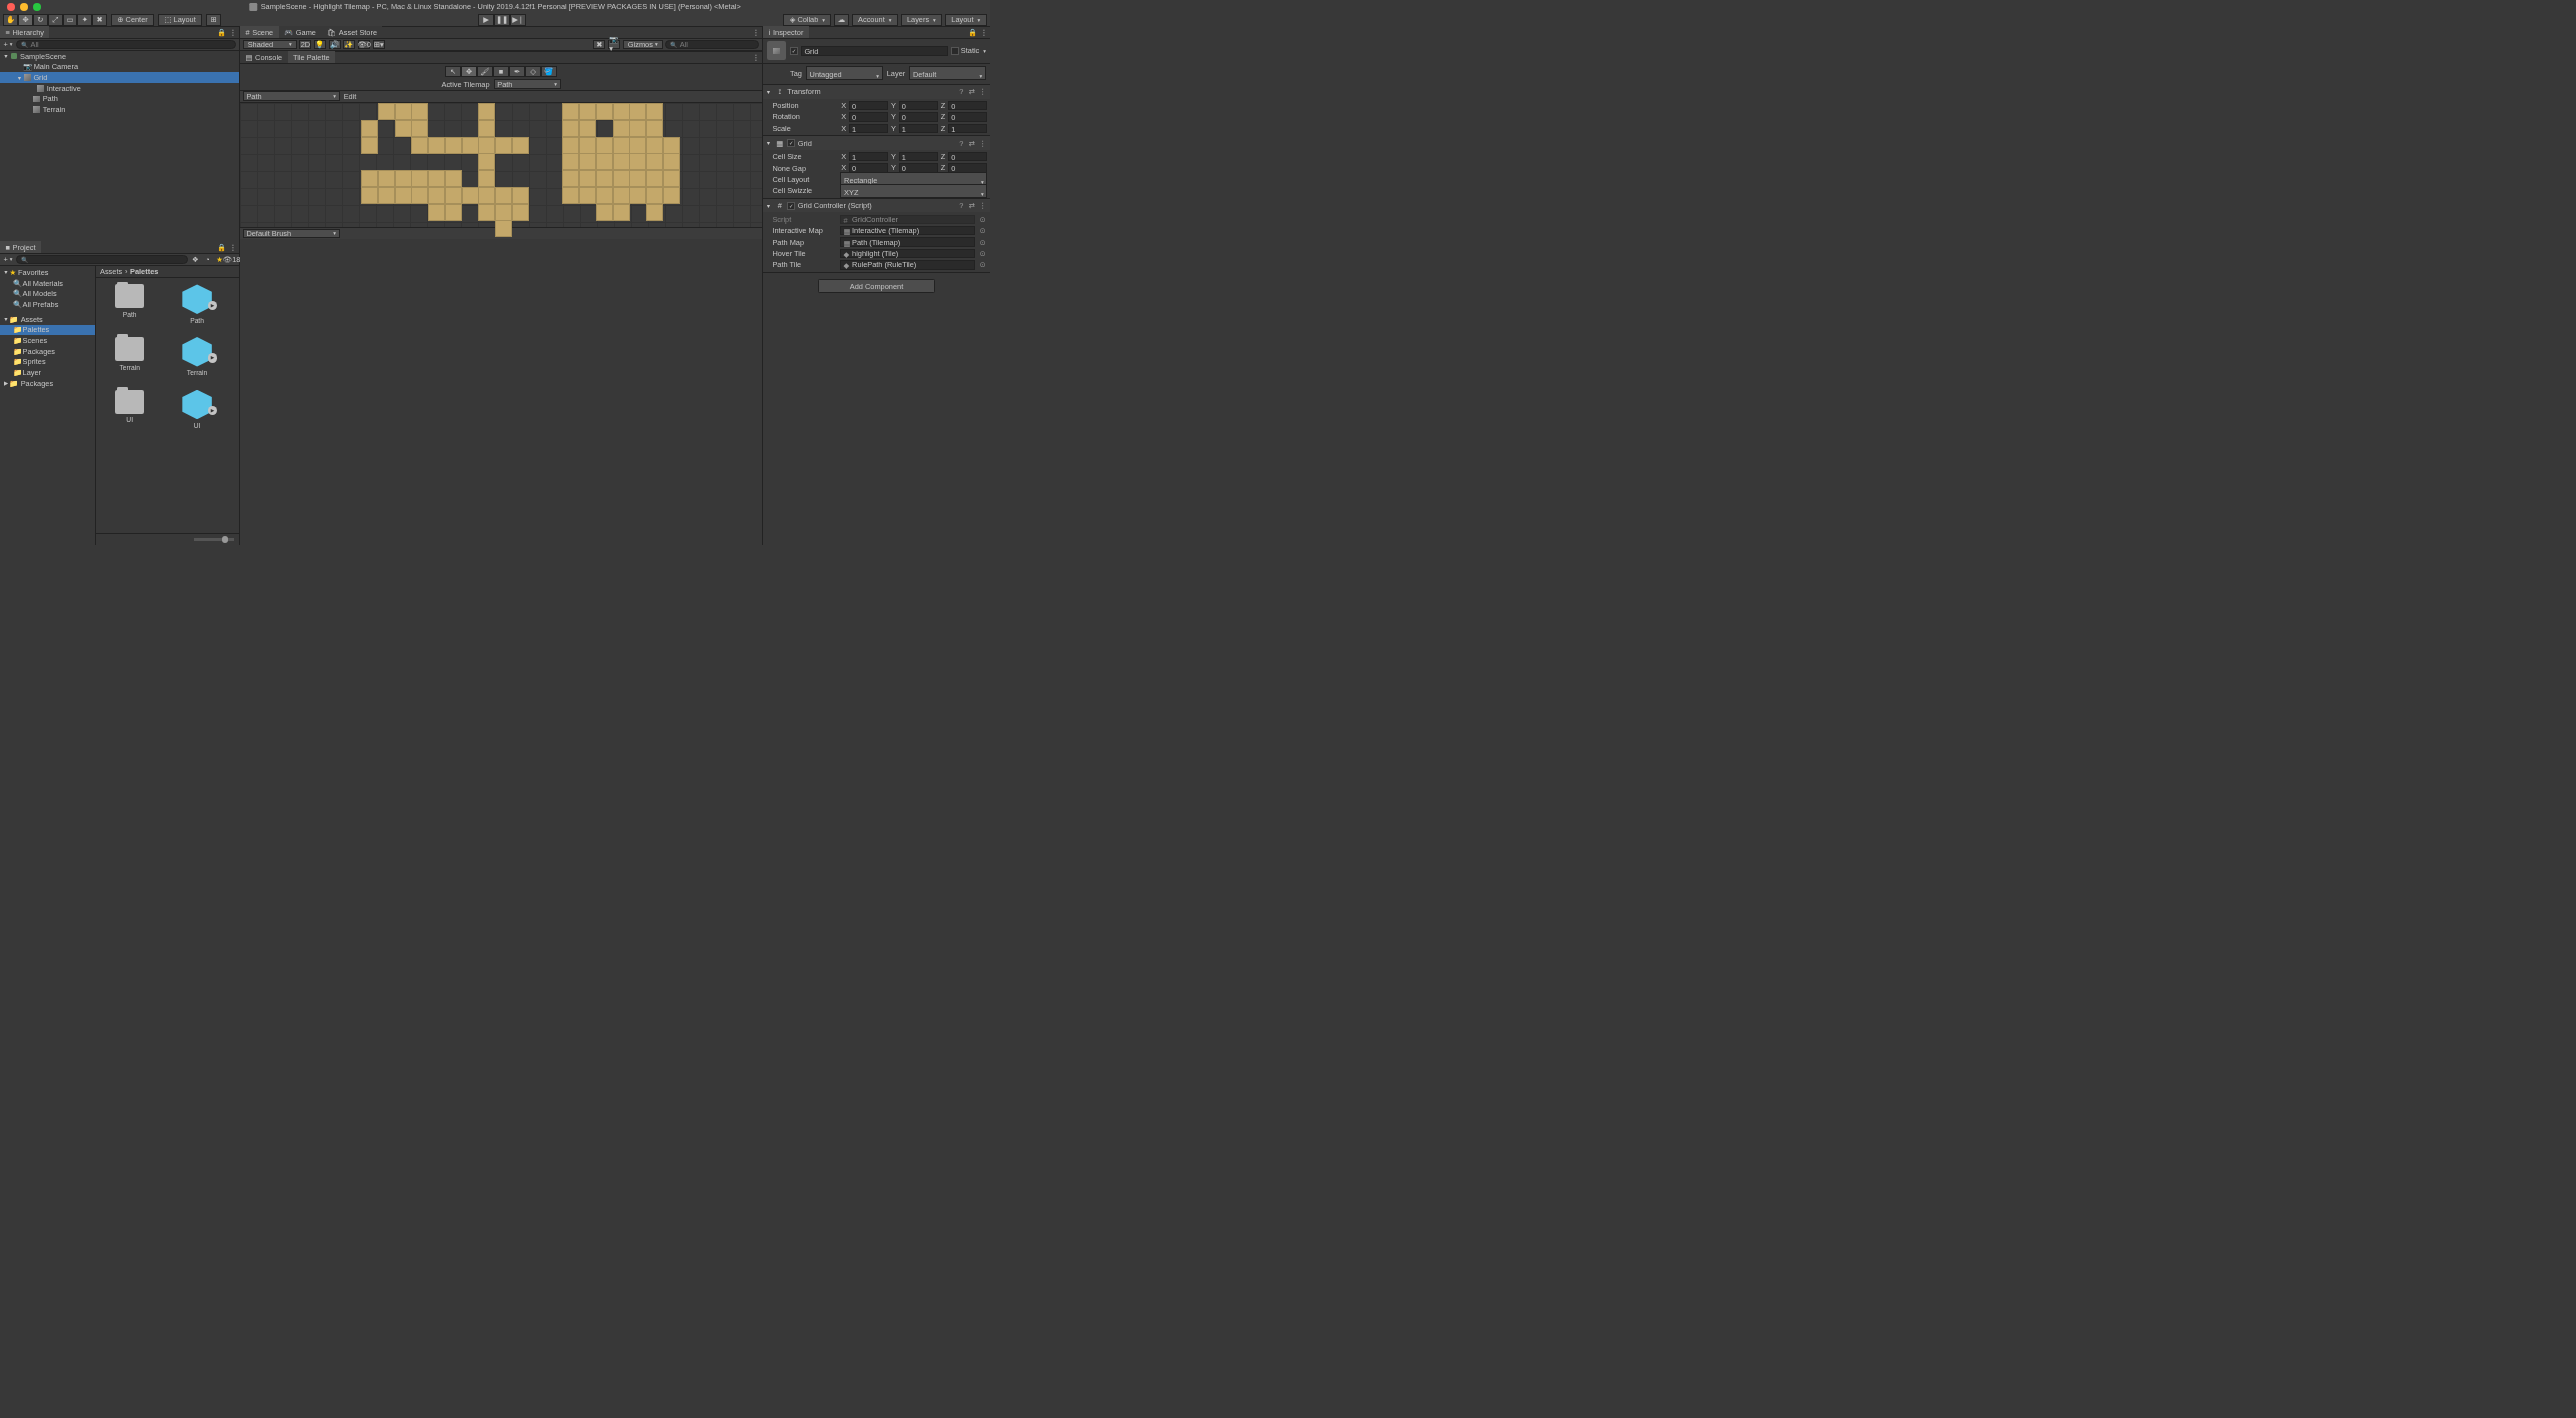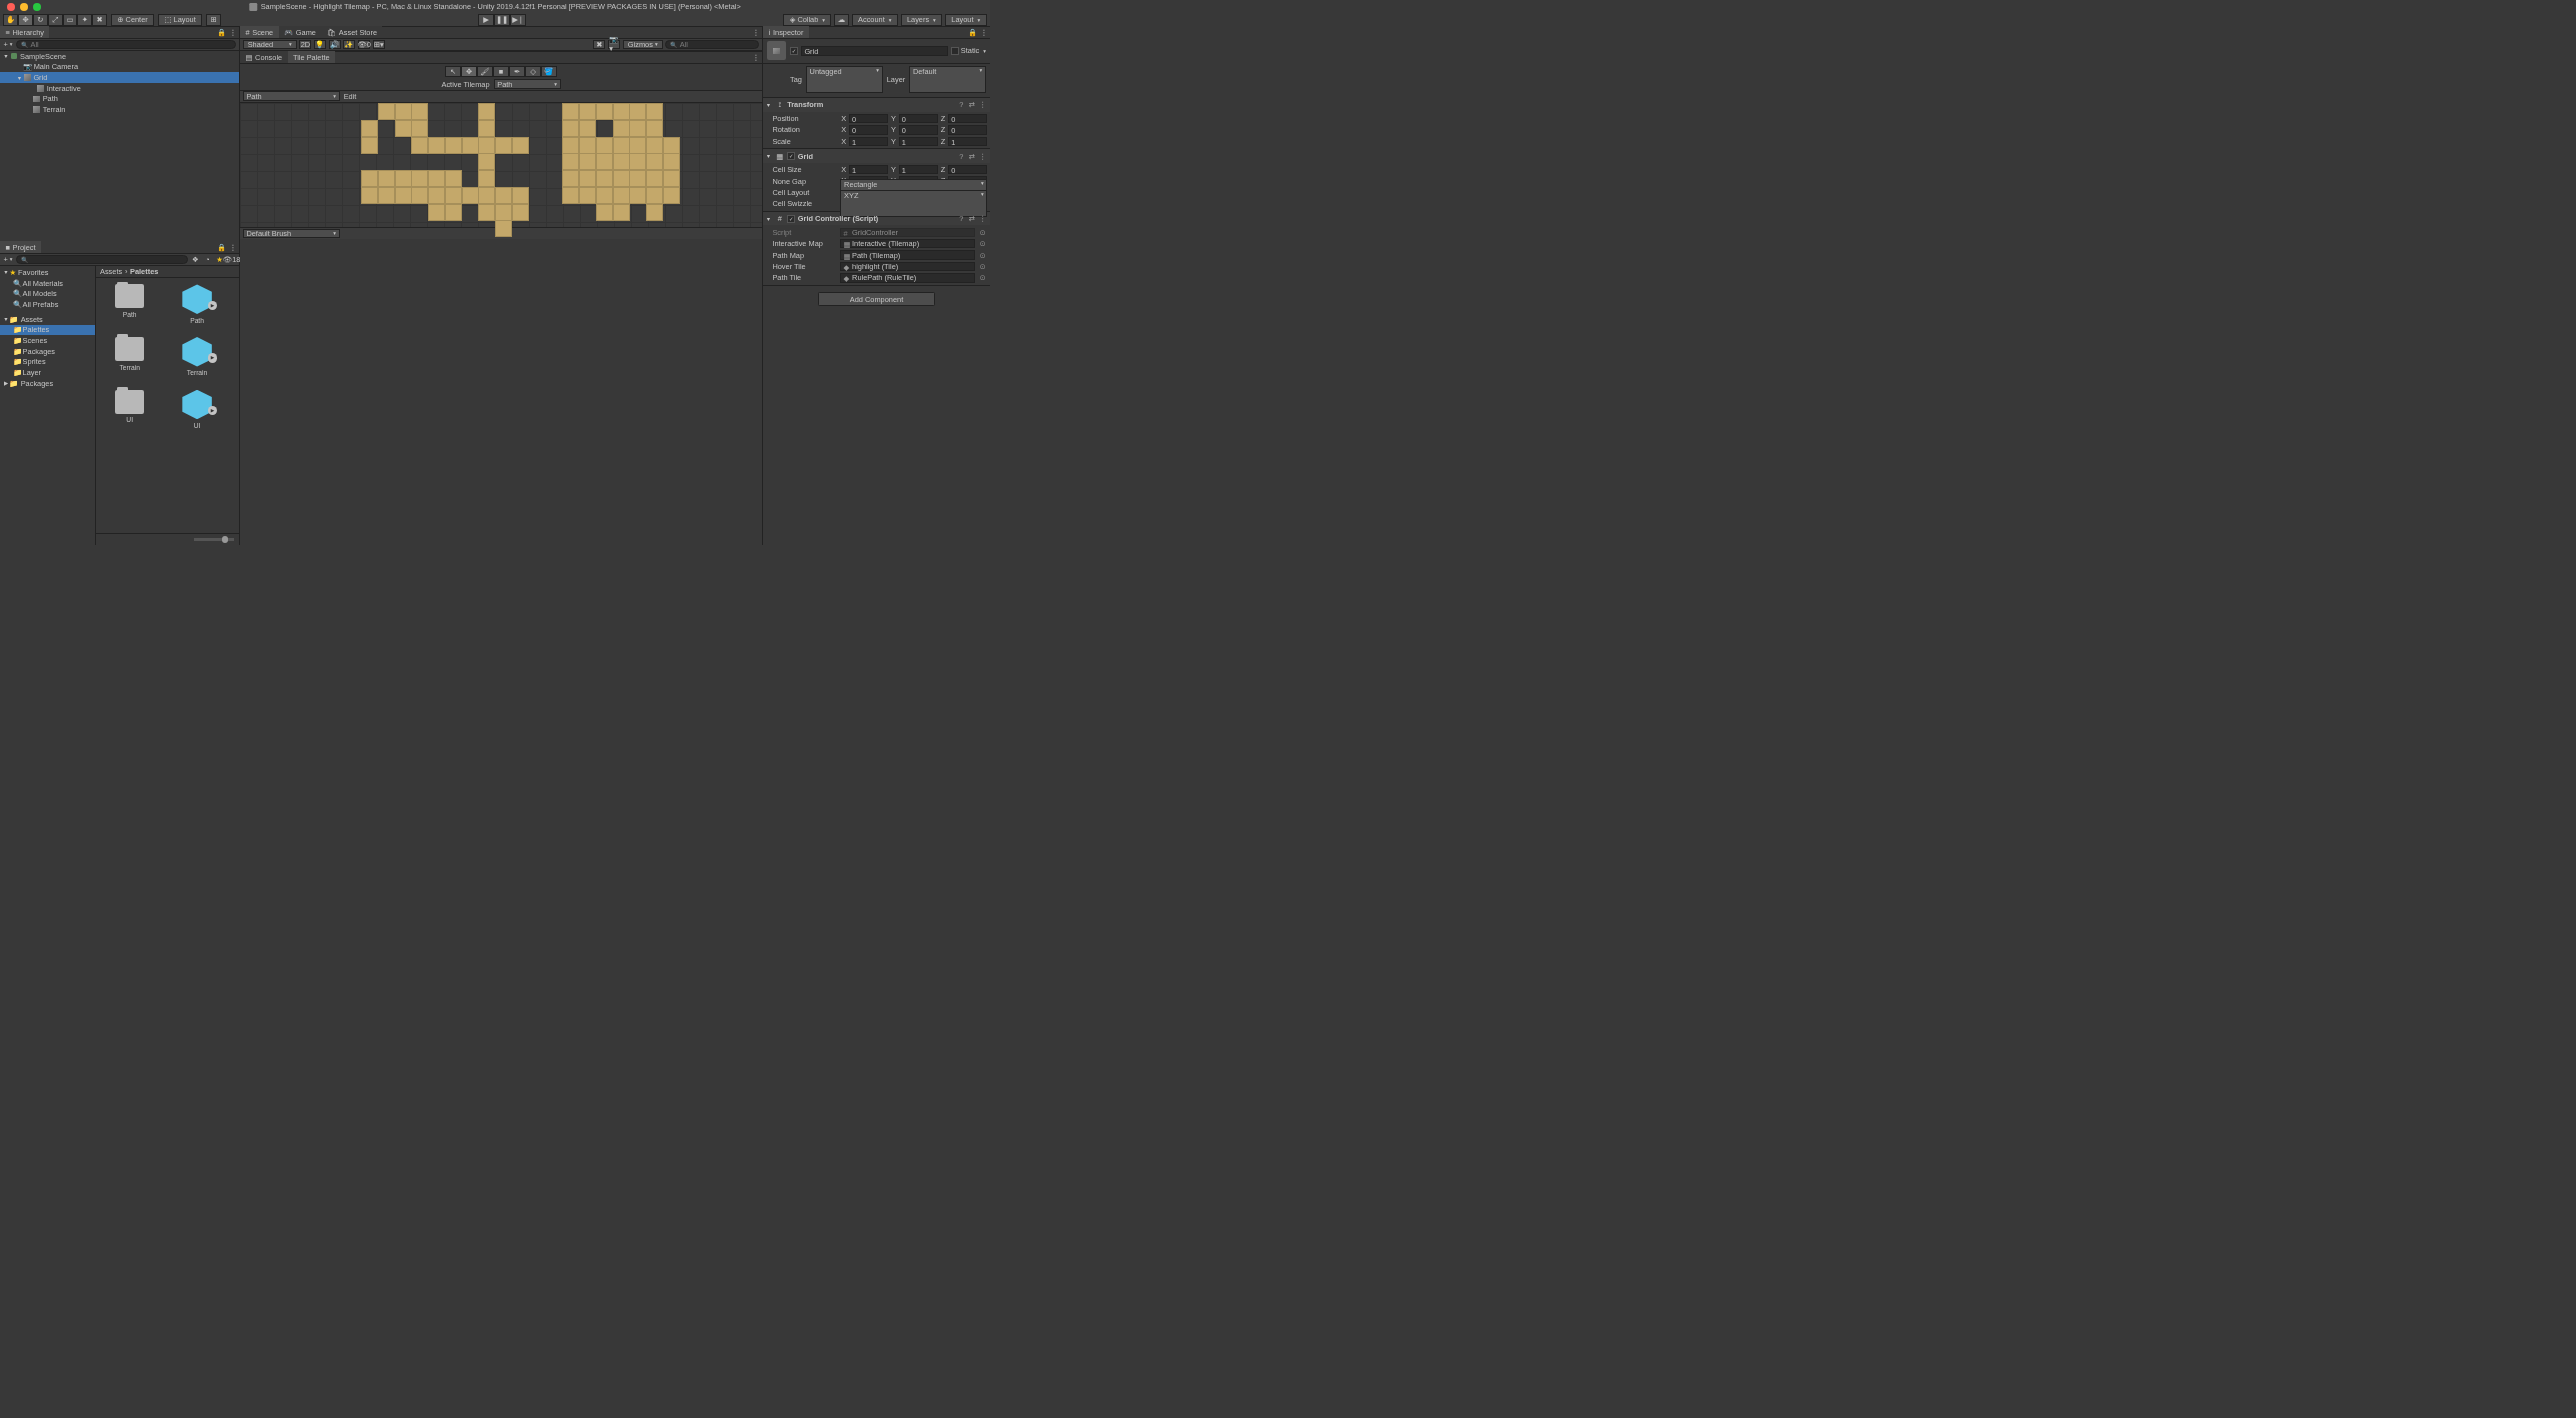--- a/index.html
+++ b/index.html
@@ -106,28 +106,28 @@
 
 
 .inspector{flex:1;background:#383838;overflow:auto}
 .insp-header{padding:2.7px 4px;display:flex;align-items:center;gap:4px;border-bottom:0.7px solid #222}
 .go-cube{width:19px;height:19px;background:#5a5a5a;border-radius:2px;display:flex;align-items:center;justify-content:center}
 .insp-name-row{display:flex;align-items:center;gap:2.7px;flex:1}
 .chk{width:8px;height:8px;background:#2a2a2a;border:0.7px solid #555;cursor:pointer;display:flex;align-items:center;justify-content:center;font-size:5.4px}
 .name-input{flex:1;height:10.7px;background:#2a2a2a;border:0.7px solid #222;padding:0 2.7px}
 .static-chk{display:flex;align-items:center;gap:2px}
 .insp-row2{display:flex;align-items:center;gap:4px;padding:2px 4px 4px 27px;border-bottom:0.7px solid #222}
-.insp-dd{height:27px;background:#4d4d4d;border:0.7px solid #222;display:flex;align-items:flex-start;justify-content:space-between;padding:0 2.7px;cursor:pointer;flex:1}
+.insp-dd{height:14px;background:#4d4d4d;border:0.7px solid #222;display:flex;align-items:flex-end;justify-content:space-between;padding:0 2.7px;cursor:pointer;flex:1}
 
 
 .component{border-bottom:0.7px solid #222}
 .comp-head{height:13.4px;display:flex;align-items:center;padding:0 2.7px;gap:2.7px;background:#3c3c3c;cursor:pointer}
 .comp-arrow{width:6.7px;font-size:5.4px}
 .comp-ico{width:9.4px;height:9.4px;display:flex;align-items:center;justify-content:center}
-.comp-title{flex:1;font-weight:bold}
+.comp-title{flex:1;font-weight:normal}
 .comp-btns{display:flex;gap:1.3px}
 .comp-btn-sm{width:9.4px;height:9.4px;display:flex;align-items:center;justify-content:center;cursor:pointer;opacity:.7}
 .comp-body{padding:1.3px 2.7px}
 .prop-row{display:flex;align-items:center;height:11.4px;gap:2.7px}
 .prop-label{width:72px;padding-left:6.7px}
 .xyz{display:flex;gap:2px;flex:1}
 .xyz-label{width:6.7px;text-align:center}
 .xyz-input{flex:1;height:9.4px;background:#2a2a2a;border:0.7px solid #222;padding:0 2px;min-width:20px}
 .obj-field{flex:1;height:9.4px;background:#2a2a2a;border:0.7px solid #222;padding:0 2px;display:flex;align-items:center;gap:2px}
 .obj-ico{width:6.7px;height:6.7px;opacity:.7}

